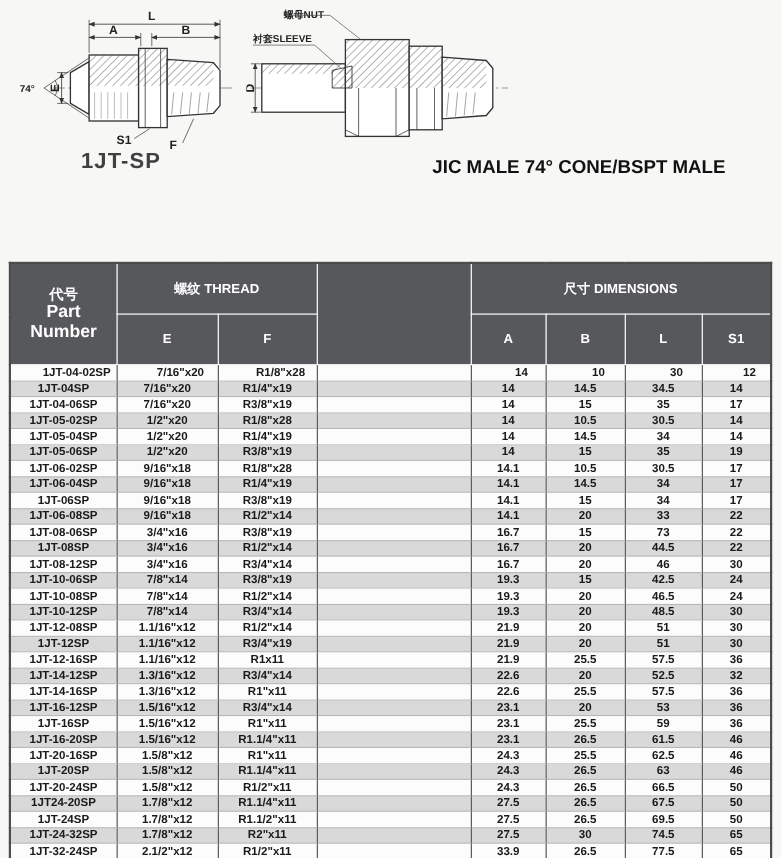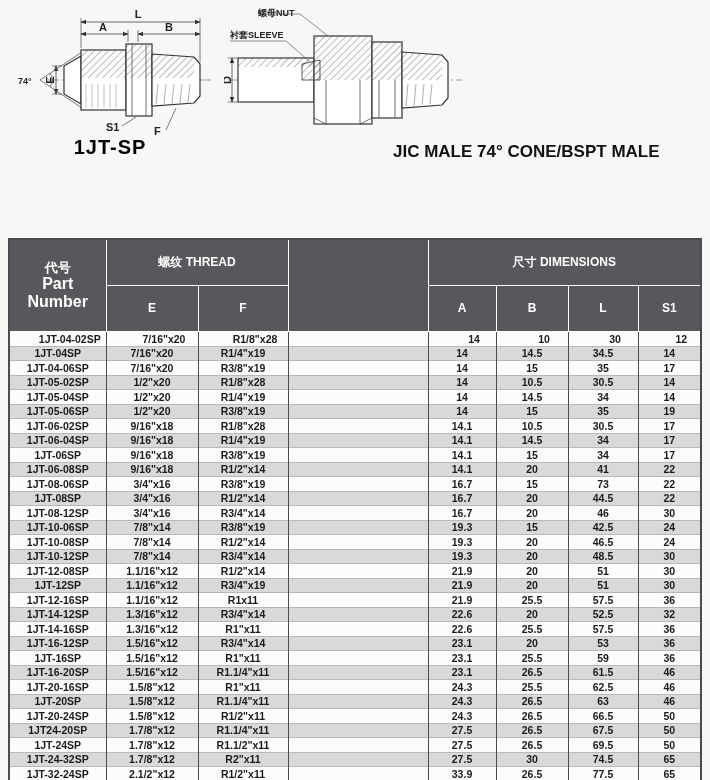--- a/index.html
+++ b/index.html
@@ -18,21 +18,21 @@
     background:#f7f7f5;
     font-family:"Liberation Sans","DejaVu Sans",sans-serif;
     color:var(--ink);
     overflow:hidden;
   }
   .drawing{position:absolute;}
   #drawing-left{left:6px;top:4px;}
   #drawing-right{left:224px;top:2px;}
   .caption{
     position:absolute;left:35px;top:136px;width:150px;
-    text-align:center;font-size:20px;font-weight:bold;color:#000000;
+    text-align:center;font-size:20px;font-weight:bold;color:#404040;
     letter-spacing:1px;
   }
   .product-title{
     position:absolute;left:393px;top:141px;width:312px;line-height:1.3;
     color:#111;
   }
   .product-title .cn{font-size:17px;font-weight:600;}
   .product-title .en{font-size:17px;font-weight:600;}
   table.dim{
     position:absolute;left:8px;top:238px;width:692px;
@@ -296,21 +296,21 @@
         <td>34</td>
         <td>17</td>
       </tr>
       <tr class="alt">
         <td>1JT-06-08SP</td>
         <td>9/16"x18</td>
         <td>R1/2"x14</td>
         <td></td>
         <td>14.1</td>
         <td>20</td>
-        <td>41</td>
+        <td>33</td>
         <td>22</td>
       </tr>
       <tr>
         <td>1JT-08-06SP</td>
         <td>3/4"x16</td>
         <td>R3/8"x19</td>
         <td></td>
         <td>16.7</td>
         <td>15</td>
         <td>73</td>

